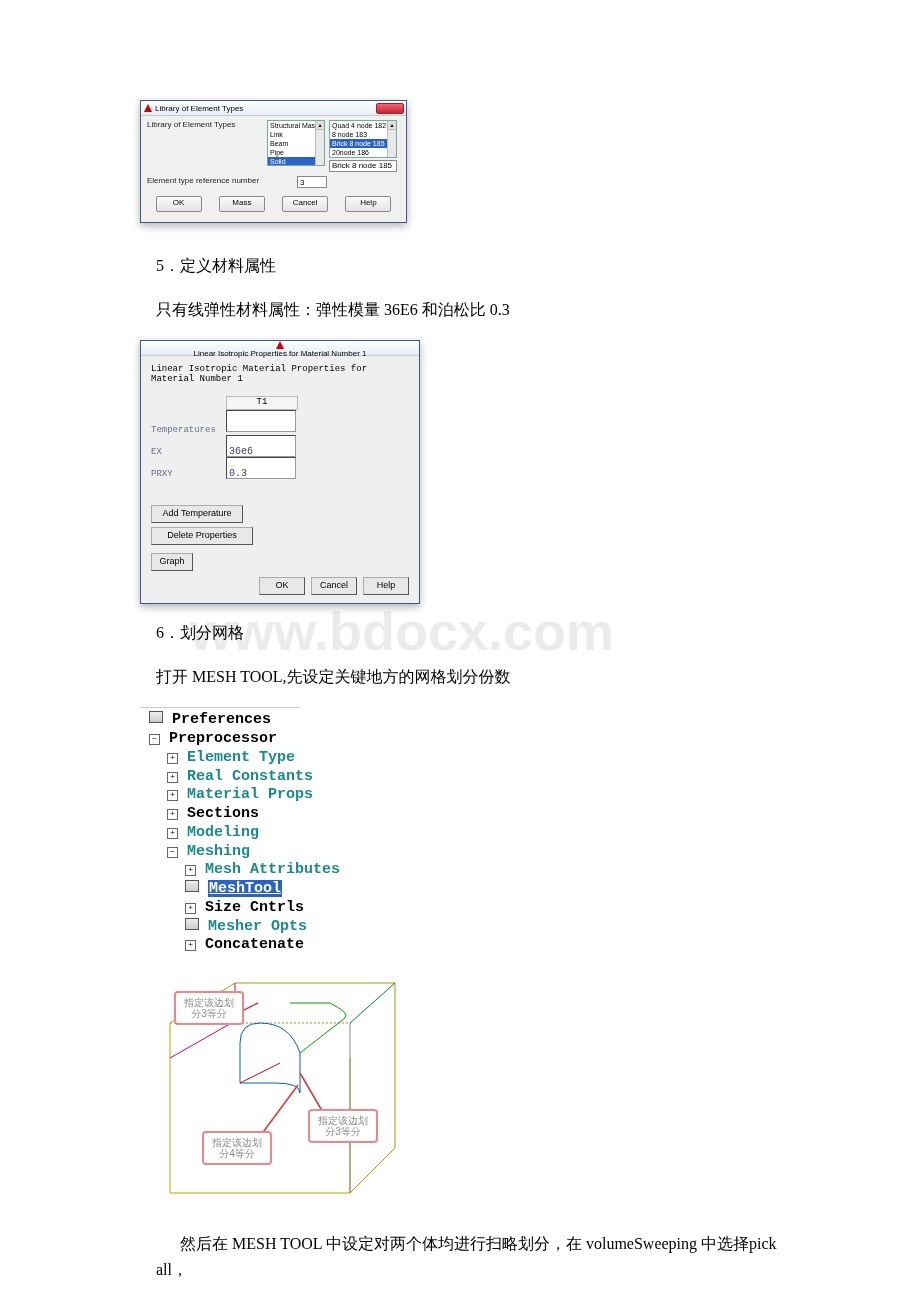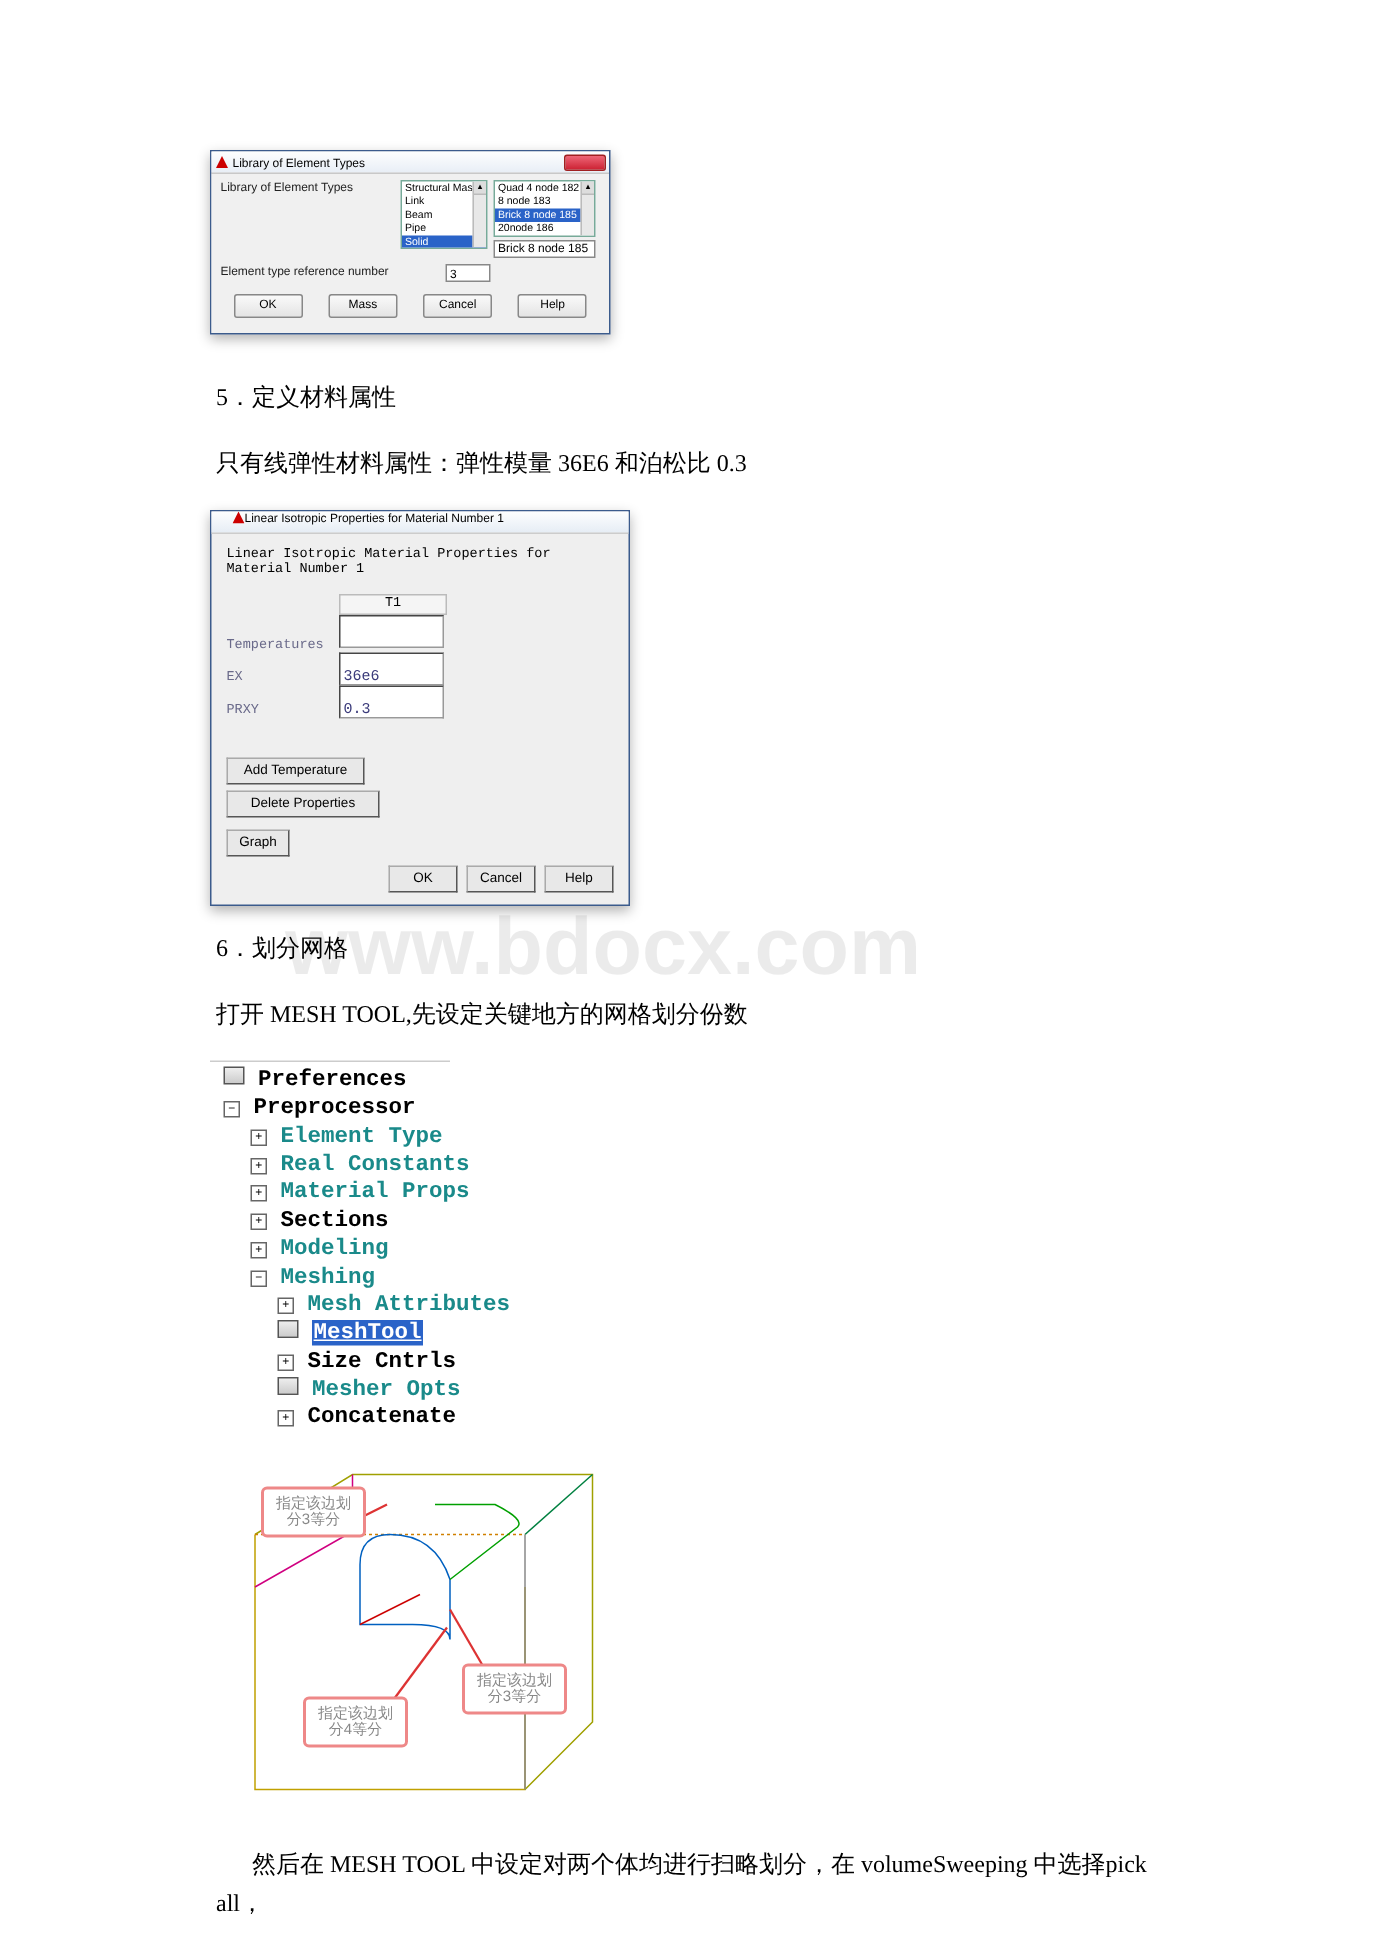--- a/index.html
+++ b/index.html
@@ -19,21 +19,21 @@
     left: 190px;
     right: 0;
     font-size: 54px;
     font-weight: bold;
     color: rgba(0,0,0,0.08);
     font-family: Arial, sans-serif;
     letter-spacing: 0px;
     pointer-events: none;
     z-index: 0;
   }
-  p { margin: 10px 0 18px 4px; line-height: 1.6; }
+  p { margin: 10px 0 18px 16px; line-height: 1.6; }
   .section-title { margin-top: 14px; }
 
   
   .dlg {
     border: 1px solid #3b5b8c;
     background: #f0f0f0;
     width: 265px;
     font-family: Arial, sans-serif;
     font-size: 8px;
     box-shadow: 0 3px 8px rgba(0,0,0,0.3);
@@ -93,23 +93,24 @@
     border: 1px solid #3b5b8c;
     background: #efefef;
     width: 278px;
     font-family: "Courier New", monospace;
     font-size: 9px;
     box-shadow: 0 3px 8px rgba(0,0,0,0.3);
     margin-bottom: 16px;
   }
   .dlg2 .titlebar {
     background: linear-gradient(#fdfefe,#e6edf5);
-    height: 14px; display: flex; padding: 0 14px;
+    height: 14px; display: flex; align-items: center; padding: 0 3px;
     font-family: Arial, sans-serif; font-size: 8px; position: relative;
     border-bottom: 1px solid #ccc;
+    flex-direction: column;
   }
   .dlg2 .inner { padding: 8px 10px; }
   .cell {
     border: 1px inset #999; background: #fff; width: 70px; height: 12px;
     font-size: 10px; padding: 10px 2px; box-sizing: border-box; display: inline-block;
     color: #3a3a7a;
   }
   .hdcell {
     border: 1px solid #bbb; background: #f5f5f5; width: 70px; height: 12px;
     font-size: 9px; text-align: center; display: inline-block;

